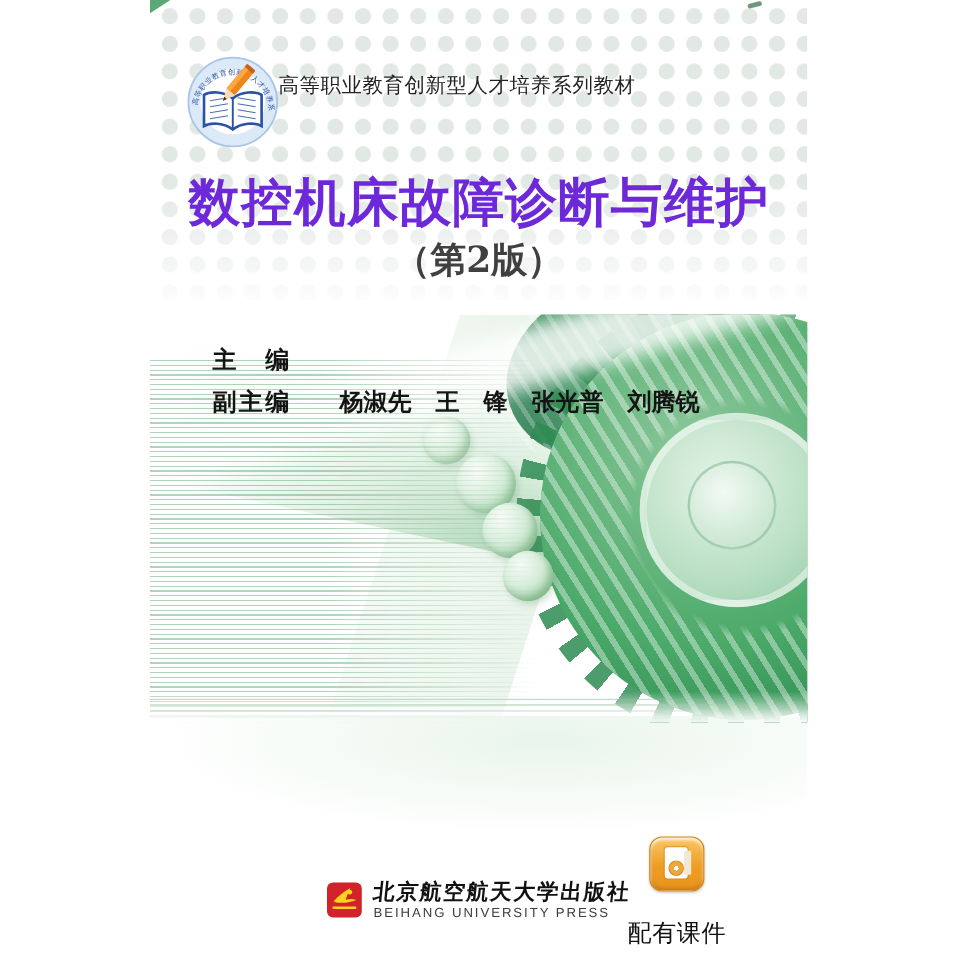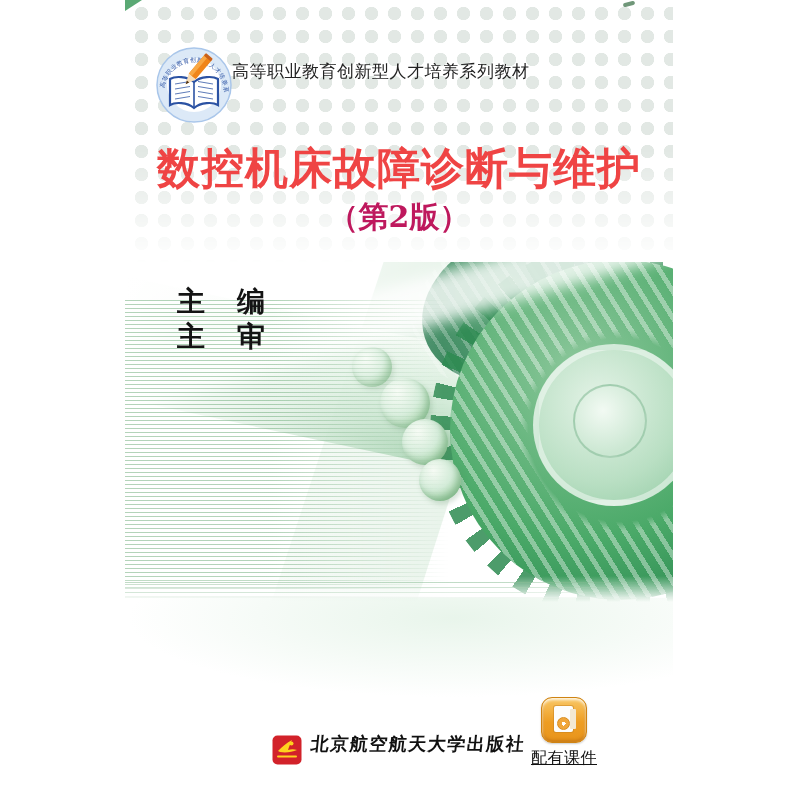--- a/index.html
+++ b/index.html
@@ -30,26 +30,26 @@
   
   .badge{position:absolute;left:30px;top:46px;width:78px;height:78px;}
   
   .series-title{
     position:absolute;left:107px;top:60px;font-size:17px;letter-spacing:.5px;
     color:#232323;font-weight:500;white-space:nowrap;
   }
   
   .main-title{
     position:absolute;left:0;right:0;top:140px;text-align:center;
-    font-family:"DejaVu Serif",serif;font-weight:bold;color:#ef4444;
+    font-family:"DejaVu Serif",serif;font-weight:bold;color:#6d28d9;
     font-size:43px;letter-spacing:1px;white-space:nowrap;
   }
   .edition{
     position:absolute;left:0;right:0;top:197px;text-align:center;
-    font-family:"DejaVu Serif",serif;font-weight:bold;color:#be185d;
+    font-family:"DejaVu Serif",serif;font-weight:bold;color:#404040;
     font-size:30px;letter-spacing:0px;
   }
   
   .artwork{position:absolute;left:0;top:262px;width:548px;height:340px;overflow:hidden;}
   .art-band{
     position:absolute;left:120px;top:0;width:330px;height:340px;background:#e7f3e9;
     clip-path:polygon(42% 0,85% 0,52% 100%,8% 100%);opacity:.9;
   }
   .art-shaft{
     position:absolute;left:-30px;top:55px;width:430px;height:120px;
@@ -128,21 +128,21 @@
     position:absolute;left:0;bottom:0;width:100%;height:26px;
     background:linear-gradient(to bottom, rgba(255,255,255,0), #ffffff);
   }
   .undertow{
     position:absolute;left:0;top:598px;width:548px;height:100px;
     background:radial-gradient(ellipse at 60% 20%, rgba(210,235,215,.5), rgba(255,255,255,0) 70%);
   }
   
   .authors{position:absolute;left:52px;top:284px;color:#141414;}
   .author-row{display:grid;grid-template-columns:84px auto;column-gap:22px;
-    font-size:28px;font-weight:600;line-height:35px;white-space:nowrap;}
+    font-size:20px;font-weight:600;line-height:35px;white-space:nowrap;}
   .author-role{letter-spacing:2px;}
   
   .publisher{
     position:absolute;left:0;right:0;top:733px;display:flex;justify-content:center;
     align-items:flex-start;gap:9px;
   }
   .press-logo{width:30px;height:30px;flex:0 0 auto;margin-top:2px;}
   .press-text{display:flex;flex-direction:column;}
   .press-cn{
     font-family:"DejaVu Serif",serif;font-weight:bold;font-size:18px;color:#111;
@@ -165,21 +165,21 @@
   }
   .cw-doc::after{
     content:"";position:absolute;right:-3px;top:3px;width:6px;height:20px;
     background:#f3e8d2;border-radius:1px;
   }
   .cw-disc{
     position:absolute;left:3px;top:11px;width:11px;height:11px;border-radius:50%;
     background:radial-gradient(circle,#fff 0 2px,#f0a63a 2px 100%);
     border:1px solid #d98c1d;
   }
-  .cw-label{margin-top:5px;font-size:16px;color:#111;letter-spacing:.5px;white-space:nowrap;text-decoration:underline;}
+  .cw-label{margin-top:21px;font-size:20px;color:#111;letter-spacing:.5px;white-space:nowrap;}
 </style>
 </head>
 <body>
 
 <div class="cover">
 
   <div class="dots"></div>
   <div class="corner-tri"></div>
   <div class="top-mark"></div>
 
@@ -243,33 +243,37 @@
     <div class="bottom-lines"></div>
     <div class="art-fade"></div>
   </div>
   <div class="undertow"></div>
 
   <div class="authors">
     <div class="author-row">
       <span class="author-role">主　编</span>
     </div>
     <div class="author-row">
-      <span class="author-role">主　审</span>
+      <span class="author-role">副主编</span>
+      <span class="author-names">杨淑先　王　锋　张光普　刘腾锐</span>
+    </div>
+    <div class="author-row">
     </div>
   </div>
 
   <div class="publisher">
     <svg class="press-logo" viewBox="0 0 30 30">
       <rect x="0.5" y="0.5" width="29" height="29" rx="5" fill="#d2222a"></rect>
       <path d="M6 16 C10 12 14 8 20 5 C18 9 17 12 16 15 C19 14 22 14 25 15 C20 17 14 18 8 17 Z" fill="#ffd21e"></path>
       <circle cx="19.5" cy="8.5" r="2" fill="#ffd21e"></circle>
       <rect x="5" y="20.5" width="20" height="2" rx="1" fill="#ffd21e"></rect>
     </svg>
     <div class="press-text">
       <span class="press-cn">北京航空航天大学出版社</span>
+      <span class="press-en">BEIHANG UNIVERSITY PRESS</span>
     </div>
   </div>
 
   <div class="courseware">
     <div class="cw-icon">
       <div class="cw-doc">
         <div class="cw-disc"></div>
       </div>
     </div>
     <div class="cw-label">配有课件</div>

